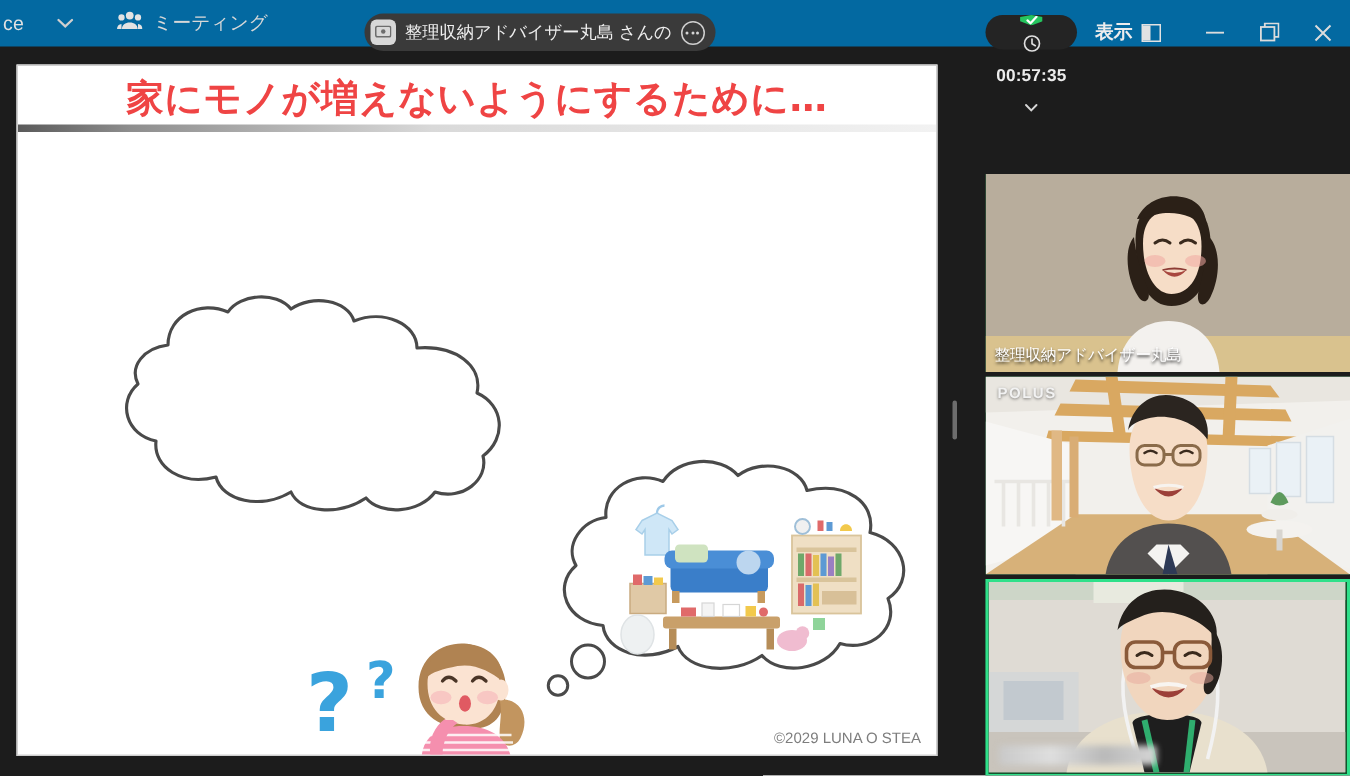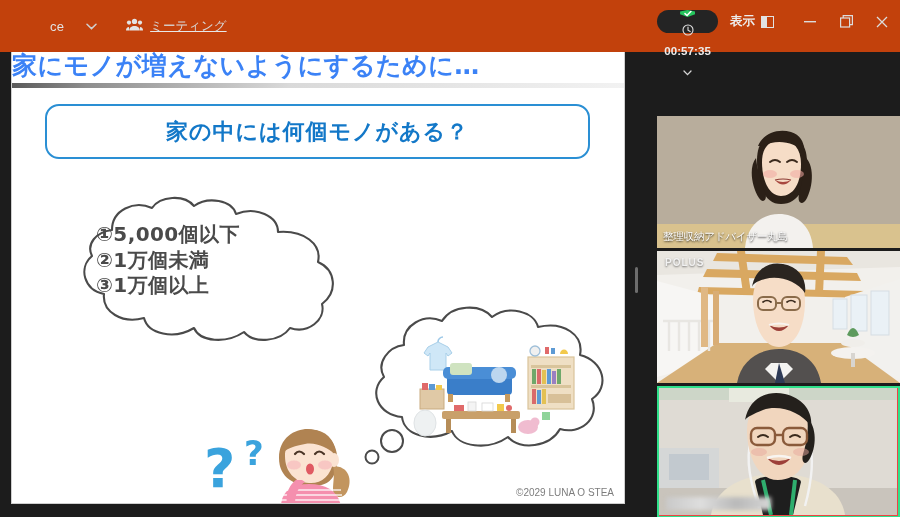--- a/index.html
+++ b/index.html
@@ -12,41 +12,39 @@
   #app {
     position: relative;
     width: 900px; height: 517px;
     background: #1c1c1c;
     overflow: hidden;
   }
 
   
   .titlebar {
     position: absolute; top: 0; left: 0;
-    width: 900px; height: 52px;
-    background: #c2410c;
+    width: 900px; height: 31px;
+    background: #0369a1;
     display: flex; align-items: center;
     color: #e8e8e8;
     z-index: 40;
-    padding-left: 48px;
   }
   .tb-left { display: flex; align-items: center; padding-left: 2px; }
   .tb-appname {
     font-size: 13px; color: #e2e2e2; letter-spacing: .2px;
     margin-left: 0px;
   }
   .tb-chevron {
     width: 26px; height: 26px;
     display: flex; align-items: center; justify-content: center;
     margin-left: 14px; color: #cfcfcf;
   }
   .tb-meeting {
-    display: flex; align-items: flex-end; gap: 7px;
+    display: flex; align-items: center; gap: 7px;
     margin-left: 22px;
-    text-decoration: underline;
   }
   .tb-meeting-label { font-size: 12.5px; color: #d8d8d8; }
 
   .share-pill {
     position: absolute; left: 243px; top: 9px;
     height: 25px;
     display: flex; align-items: center; gap: 6px;
     background: #3a3a3a;
     border-radius: 13px;
     padding: 0 7px 0 4px;
@@ -109,22 +107,22 @@
   
   .slide-wrap {
     position: absolute; left: 11px; top: 0px;
     width: 614px; height: 461px;
     background: #ffffff;
     border: 1px solid #cfcfcf;
     overflow: hidden;
   }
   .slide-title {
     position: absolute; left: 0; top: 5px; width: 100%;
-    text-align: left;
-    font-size: 25px; font-weight: 700; color: #3b82f6;
+    text-align: center;
+    font-size: 25px; font-weight: 700; color: #ef4444;
     letter-spacing: .5px;
     font-family: "DejaVu Sans", "Liberation Sans", sans-serif;
   }
   .slide-rule {
     position: absolute; left: 0px; top: 39px; width: 614px; height: 5px;
     background: linear-gradient(to right, #5a5a5a 0%, #8d8d8d 12%, #d9d9d9 45%, #f2f2f2 100%);
   }
   .blue-box {
     position: absolute; left: 33px; top: 60px;
     width: 545px; height: 55px;
@@ -171,21 +169,21 @@
   }
   .divider i { width: 3px; height: 26px; background: #6d6d6d; border-radius: 2px; display:block; }
 
   
   .video-col {
     position: absolute; left: 657px; top: 28px;
     width: 243px; height: 440px;
   }
   .tile {
     position: absolute; left: 0; width: 243px; height: 132px;
-    overflow: hidden; background: #ef4444;
+    overflow: hidden; background: #14532d;
   }
   .tile.t1 { top: 45px; }
   .tile.t2 { top: 180px; }
   .tile.t3 { top: 315px; border: 2.5px solid #2fe08a; }
   .tile-name {
     position: absolute; left: 6px; bottom: 4px;
     font-size: 10.5px; color: #ffffff;
     text-shadow: 0 1px 2px rgba(0,0,0,.85);
     font-family: "DejaVu Sans", "Liberation Sans", sans-serif;
     letter-spacing: -.2px;
@@ -225,20 +223,34 @@
             <circle cx="14" cy="4.6" r="2.1" fill="#e3e3e3"></circle>
             <path d="M3.2 12.4c0-2.6 2.3-4.4 5.3-4.4s5.3 1.8 5.3 4.4z" fill="#e3e3e3"></path>
             <path d="M0 12.4c0-1.9 1.1-3.2 3-3.4v3.4z" fill="#e3e3e3"></path>
             <path d="M17 12.4c0-1.9-1.1-3.2-3-3.4v3.4z" fill="#e3e3e3"></path>
           </svg>
         </span>
         <span class="tb-meeting-label">ミーティング</span>
       </span>
     </div>
 
+    <div class="share-pill">
+      <span class="share-pill-icon">
+        <svg width="11" height="9" viewBox="0 0 11 9">
+          <rect x="0.5" y="0.5" width="10" height="7" rx="1.2" fill="none" stroke="#6d6d6d" stroke-width="1"></rect>
+          <circle cx="5.5" cy="4" r="1.5" fill="#6d6d6d"></circle>
+        </svg>
+      </span>
+      <span class="share-pill-label">整理収納アドバイザー丸島 さんの</span>
+      <span class="share-pill-more">
+          <i></i>
+          <i></i>
+          <i></i>
+        </span>
+    </div>
 
     <div class="tb-right">
       <div class="timer-group">
         <span class="shield">
           <svg width="8" height="7" viewBox="0 0 8 7">
               <path d="M1 3.6 L3 5.5 L7 1.2" stroke="#ffffff" stroke-width="1.5" fill="none" stroke-linecap="round" stroke-linejoin="round"></path>
             </svg>
         </span>
         <span>
           <svg width="12" height="12" viewBox="0 0 12 12">
@@ -282,37 +294,29 @@
     </div>
   </div>
 
   <div class="stage">
 
     <div class="slide-wrap">
 
       <div class="slide-title">家にモノが増えないようにするために…</div>
       <div class="slide-rule"></div>
 
-      <div class="blue-box">
-        <span class="blue-box-text">家の中には何個モノがある？</span>
-      </div>
 
       <div class="cloud-left">
         <svg viewBox="0 0 320 155">
           <path d="M52,36 C52,16 74,6 92,14 C100,2 124,0 134,12 C148,2 172,6 176,20
                    C196,12 218,22 218,38 C244,36 262,50 258,68 C276,76 278,98 262,110
                    C266,126 248,140 230,134 C220,148 194,150 184,138 C166,150 140,148 134,134
                    C114,146 88,140 84,124 C62,130 42,118 44,100 C24,96 18,74 32,62
                    C26,50 36,38 52,36 Z" fill="#ffffff" stroke="#4a4a4a" stroke-width="2.1" stroke-linejoin="round"></path>
         </svg>
-        <div class="options">
-          <div>①5,000個以下</div>
-          <div>②1万個未満</div>
-          <div>③1万個以上</div>
-        </div>
       </div>
 
       <div class="cloud-right">
         <svg viewBox="0 0 285 170">
           <path d="M62,46 C60,26 82,14 100,22 C110,6 138,4 150,18 C166,6 192,12 196,28
                    C222,22 242,36 238,56 C262,62 268,88 250,100 C258,120 238,136 218,130
                    C208,148 178,152 166,138 C146,152 116,148 110,132 C88,144 62,136 60,118
                    C36,116 26,92 42,78 C34,64 46,48 62,46 Z" fill="#ffffff" stroke="#4a4a4a" stroke-width="2.1" stroke-linejoin="round"></path>
           <circle cx="50" cy="142" r="11" fill="#ffffff" stroke="#4a4a4a" stroke-width="2"></circle>
           <circle cx="30" cy="158" r="6.5" fill="#ffffff" stroke="#4a4a4a" stroke-width="2"></circle>

